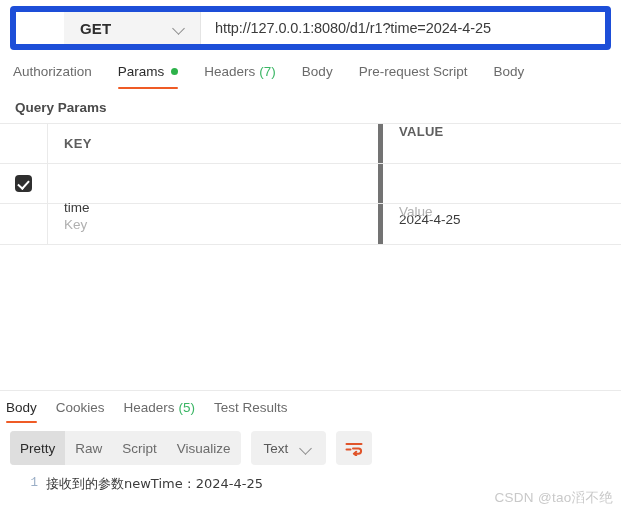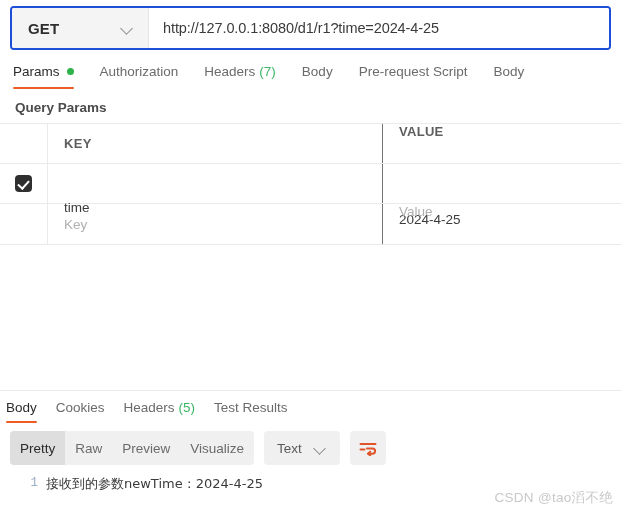--- a/index.html
+++ b/index.html
@@ -32,24 +32,25 @@
     height: 53px;
     flex: 0 0 53px;
     padding: 6px 10px 0 10px;
     display: flex;
     align-items: flex-start;
   }
   .url-bar-inner {
     display: flex;
     width: 100%;
     height: 44px;
-    border: 2px solid #1d4ed8;
+    border: 6px solid #1d4ed8;
     border-radius: 4px;
     overflow: hidden;
     background: #ffffff;
+    padding-left: 48px;
   }
   .method-select {
     width: 137px;
     flex: 0 0 137px;
     background: #f4f4f4;
     border-right: 1px solid #e4e4e4;
     display: flex;
     align-items: center;
     justify-content: space-between;
     padding: 0 14px 0 16px;
@@ -163,21 +164,21 @@
     flex: 0 0 48px;
     width: 48px;
     border-right: 1px solid #eaeaea;
     display: flex;
     align-items: center;
     justify-content: center;
   }
   .cell-key {
     flex: 0 0 335px;
     width: 335px;
-    border-right: 1px solid #737373;
+    border-right: 5px solid #737373;
     display: flex;
     align-items: center;
     padding-left: 16px;
   }
   .cell-val {
     flex: 1 1 auto;
     display: flex;
     padding-left: 16px;
   }
   .hdr-text {
@@ -339,27 +340,27 @@
 
       <div class="url-input">
         <span class="url-text">http://127.0.0.1:8080/d1/r1?time=2024-4-25</span>
       </div>
 
     </div>
   </div>
 
   <div class="req-tabs">
 
+    <div class="tab">
+      <span>Authorization</span>
+    </div>
+
     <div class="tab active">
       <span>Params</span>
       <span class="dot"></span>
-    </div>
-
-    <div class="tab">
-      <span>Authorization</span>
     </div>
 
     <div class="tab">
       <span>Headers</span>
       <span class="tab-count">(7)</span>
     </div>
 
     <div class="tab">
       <span>Body</span>
     </div>
@@ -442,21 +443,21 @@
     <div class="format-bar">
 
       <div class="seg-group">
         <div class="seg active">
           <span>Pretty</span>
         </div>
         <div class="seg">
           <span>Raw</span>
         </div>
         <div class="seg">
-          <span>Preview</span>
+          <span>Script</span>
         </div>
         <div class="seg">
           <span>Visualize</span>
         </div>
       </div>
 
       <div class="text-select">
         <span class="lbl">Text</span>
         <span class="chev"></span>
       </div>

